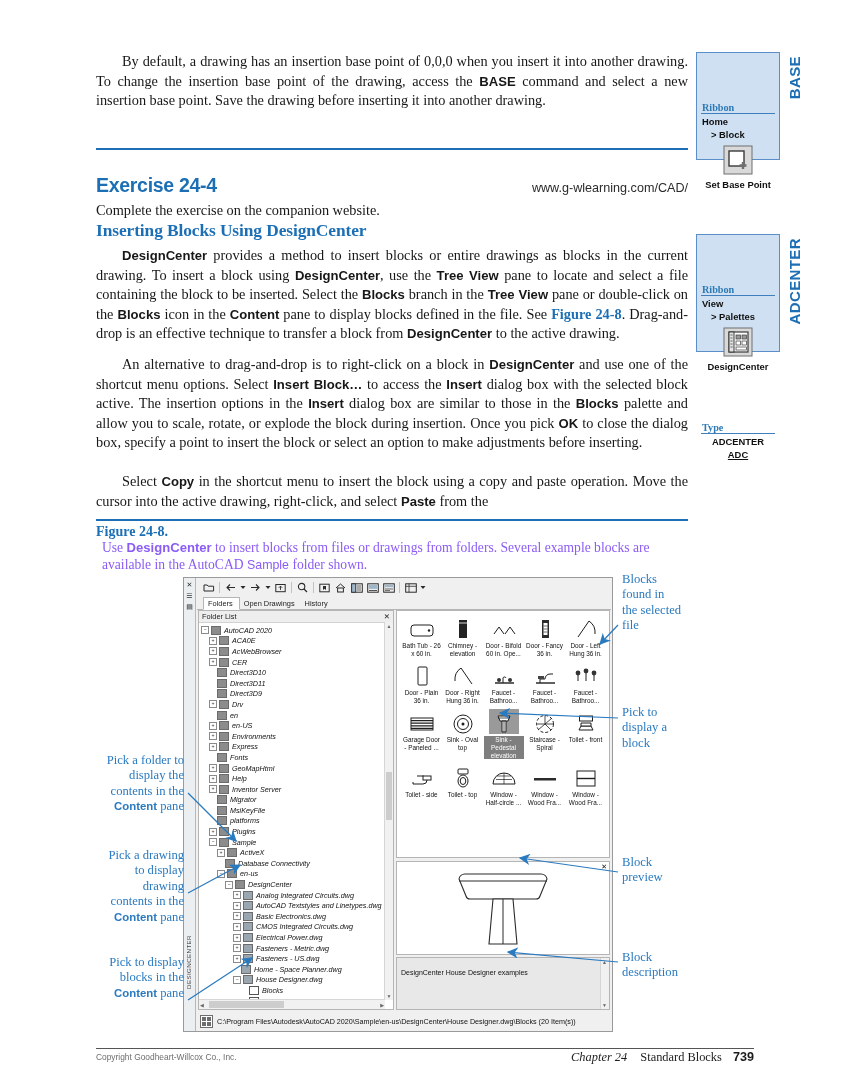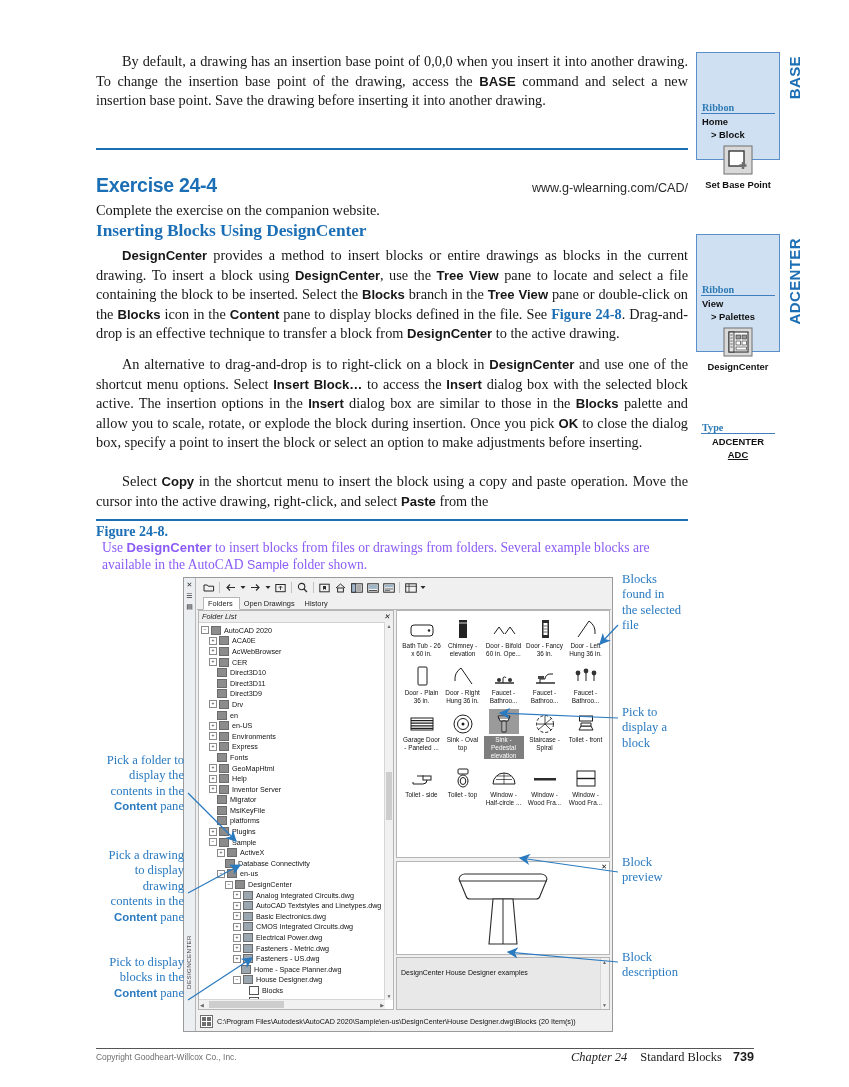--- a/index.html
+++ b/index.html
@@ -119,23 +119,23 @@
   }
   .dc-tab.active{background:#ffffff;border:1px solid #b5b5b5;border-bottom:1px solid #ffffff;margin-bottom:-1px;}
 
   .treepane{
     position:absolute;left:14px;top:32px;width:196px;bottom:21px;
     background:#ffffff;border:1px solid #b5b5b5;box-sizing:border-box;overflow:hidden;
   }
   .pane-head{
     height:11px;background:#eeeeee;border-bottom:1px solid #d2d2d2;
     display:flex;align-items:center;justify-content:space-between;padding:0 3px;
-    font-size:7.4px;color:#1b1b1b;font-style:italic;
-  }
-  .tree{padding:2px 0 0 2px;}
+    font-size:7.4px;color:#1b1b1b;
+  }
+  .tree{padding:2px 0 0 2px;font-style:italic;}
   .tnode{display:flex;align-items:center;height:10.6px;white-space:nowrap;font-size:7.2px;}
   .tplus{
     width:6px;height:6px;border:1px solid #8a8a8a;background:#fff;
     font-size:5px;line-height:5px;text-align:center;color:#333;margin-right:2px;flex:0 0 auto;
   }
   .tspacer{width:6px;margin-right:2px;flex:0 0 auto;}
   .ticon{width:8px;height:7px;background:#8c8c8c;border:1px solid #6b6b6b;margin-right:3px;flex:0 0 auto;}
   .ticon.dwg{background:#9aa7b0;}
   .ticon.blk{background:#ffffff;border:1px solid #555;}
   .tlabel{font-size:7.2px;color:#111;}

